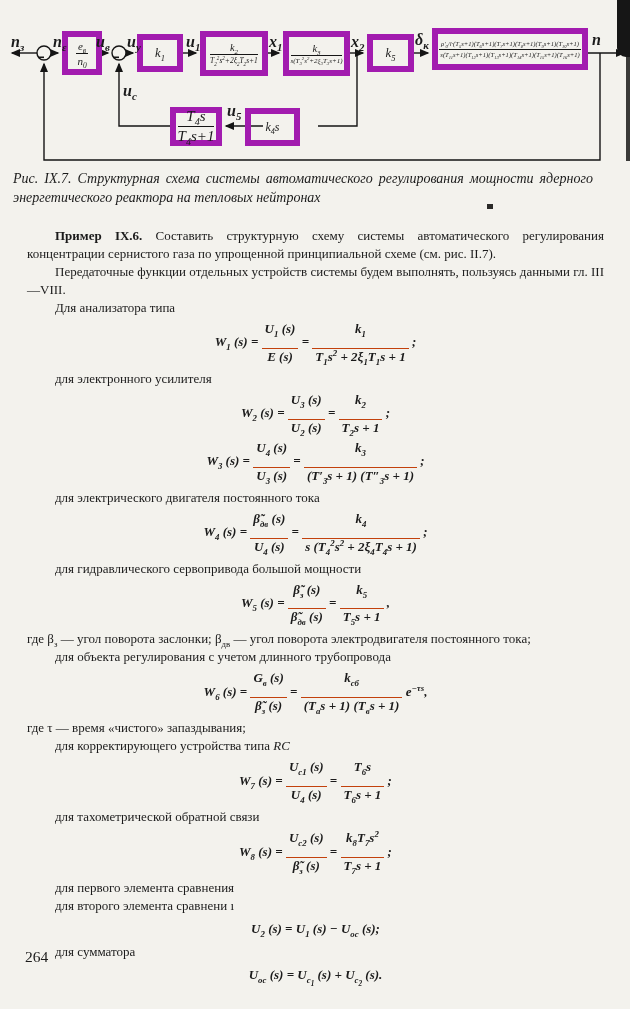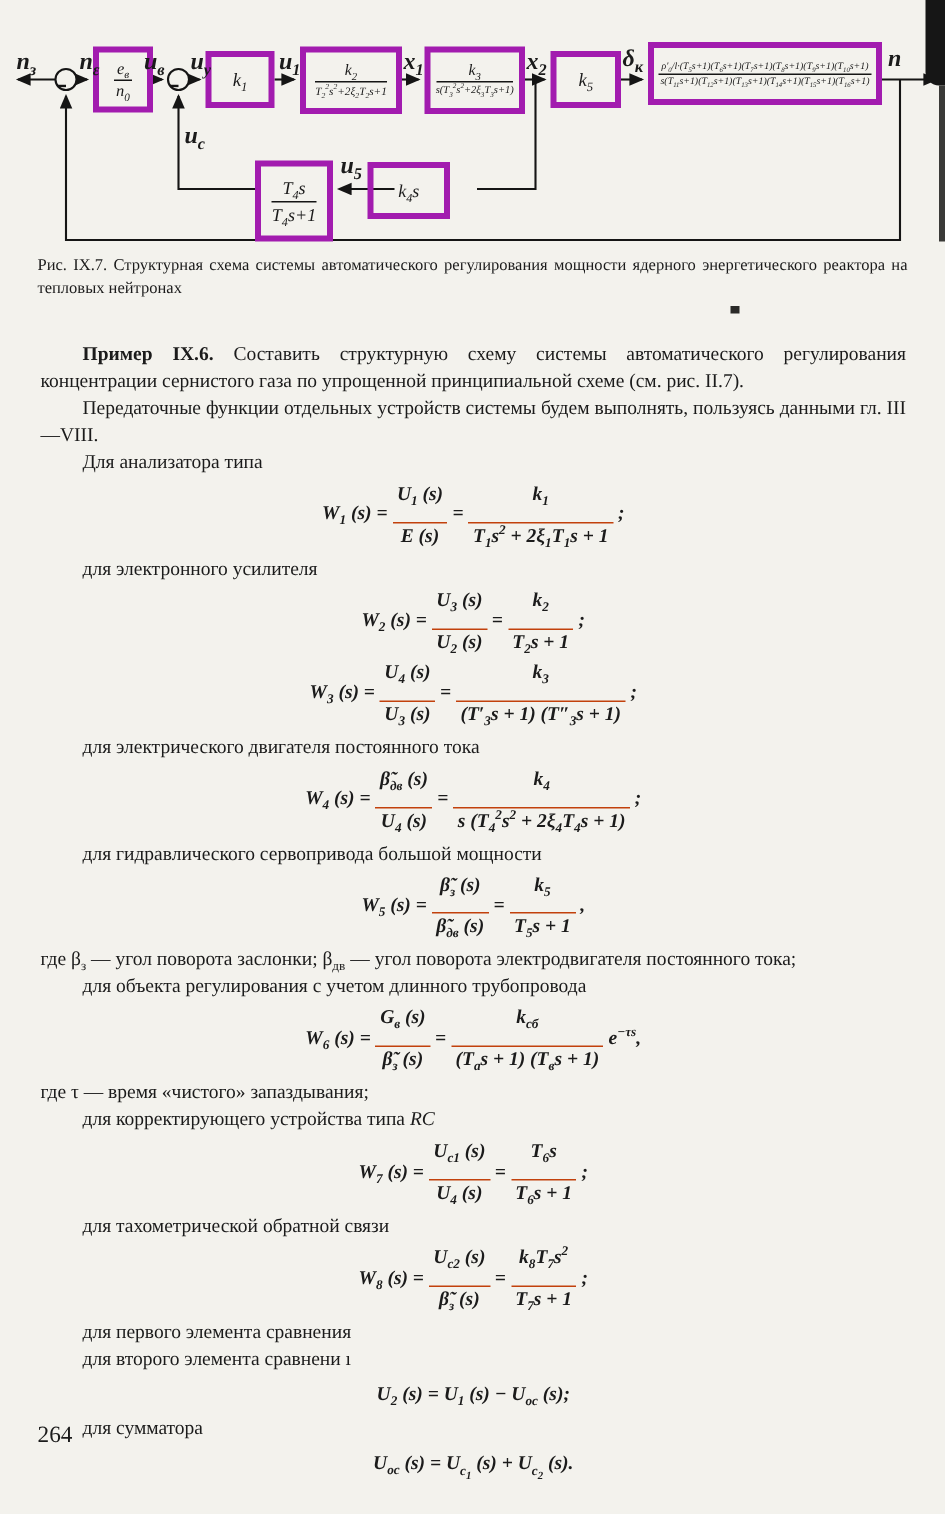--- a/index.html
+++ b/index.html
@@ -9,32 +9,32 @@
     font-family:"Liberation Serif","DejaVu Serif",serif;
   }
   sub { font-size:68%; line-height:0; }
   sup { font-size:68%; line-height:0; }
   sub sub { font-size:82%; }
 
   
   .diagram { position:absolute; left:0; top:8px; width:630px; height:164px; }
   .diagram svg { position:absolute; left:0; top:0; }
   .blk {
-    position:absolute; box-sizing:border-box; border:4px solid #a21caf;
+    position:absolute; box-sizing:border-box; border:6px solid #a21caf;
     display:flex; align-items:center; justify-content:center;
     font-style:italic; text-align:center; background:rgba(243,242,237,.001);
   }
   .bfr .tp { display:block; border-bottom:1px solid #151515; padding:0 2px 1px; }
   .bfr .bt { display:block; padding-top:1px; }
   .lbl { position:absolute; font-style:italic; font-size:16px; font-weight:600; }
 
   
   .caption {
-    position:absolute; left:25px; top:170px; width:580px;
-    font-size:11px; line-height:1.35; text-align:justify;
+    position:absolute; left:13px; top:170px; width:580px;
+    font-style:italic; font-size:14px; line-height:1.35; text-align:justify;
   }
 
   
   .textbody {
     position:absolute; left:27px; top:215px; width:577px;
     font-size:13px; line-height:18px; text-align:justify;
   }
   .textbody p { margin:0; text-indent:28px; }
   .textbody p.noindent { text-indent:0; }
   .textbody p.first { margin-top:12px; }
@@ -107,21 +107,21 @@
   </div>
   <div class="blk" style="left:367px;top:26px;width:47px;height:38px;font-size:12.5px">
     <span>k<sub>5</sub></span>
   </div>
   <div class="blk" style="left:432px;top:20px;width:156px;height:42px">
     <span class="bfr">
         <span class="tp" style="font-size:6.6px">ρ′<sub>0</sub>/l·(T<sub>5</sub>s+1)(T<sub>6</sub>s+1)(T<sub>7</sub>s+1)(T<sub>8</sub>s+1)(T<sub>9</sub>s+1)(T<sub>10</sub>s+1)</span>
         <span class="bt" style="font-size:6.6px">s(T<sub>11</sub>s+1)(T<sub>12</sub>s+1)(T<sub>13</sub>s+1)(T<sub>14</sub>s+1)(T<sub>15</sub>s+1)(T<sub>16</sub>s+1)</span>
       </span>
   </div>
-  <div class="blk" style="left:170px;top:99px;width:52px;height:54px;font-size:12px">
+  <div class="blk" style="left:170px;top:99px;width:52px;height:39px;font-size:15px">
     <span class="bfr">
         <span class="tp">T<sub>4</sub>s</span>
         <span class="bt">T<sub>4</sub>s+1</span>
       </span>
   </div>
   <div class="blk" style="left:245px;top:100px;width:55px;height:38px;font-size:12px">
     <span>k<sub>4</sub>s</span>
   </div>
 
   <span class="lbl" style="left:11px;top:25px">n<sub>з</sub></span>

